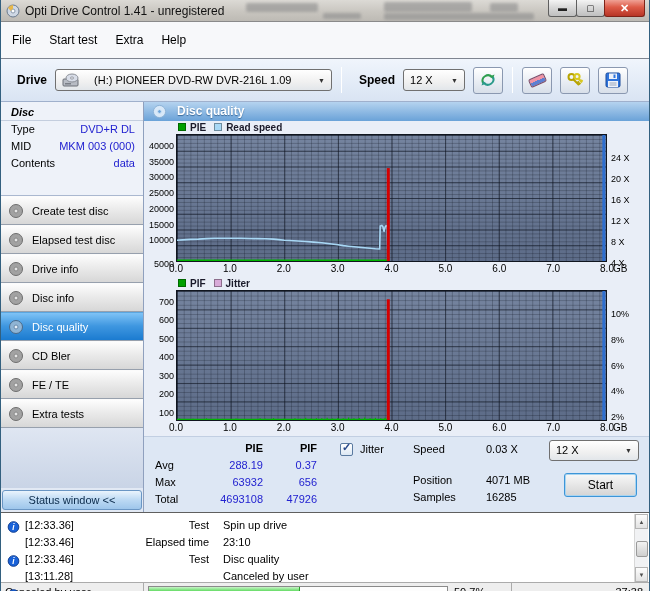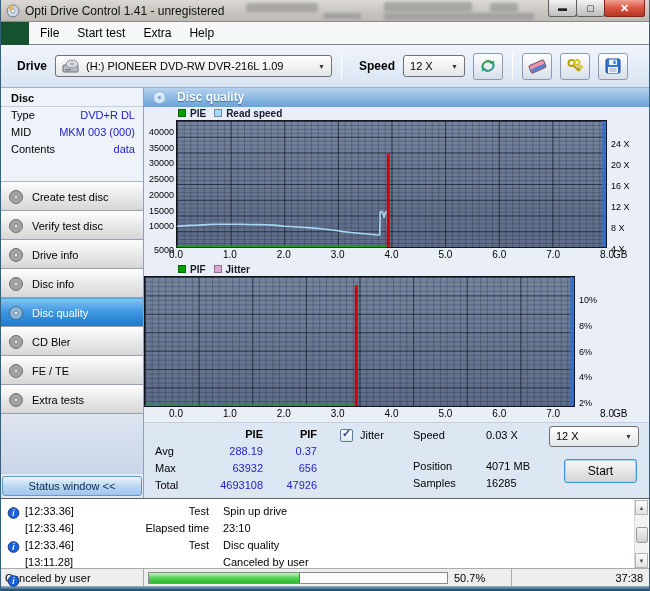--- a/index.html
+++ b/index.html
@@ -6,37 +6,37 @@
   html,body{background:#555;}
   #win{position:relative;width:650px;height:591px;background:#14532d;border-left:1px solid #33607f;border-right:1px solid #33607f;overflow:hidden;}
   
   .titlebar{position:relative;height:22px;background:linear-gradient(#dcdad5,#c9c6c0 55%,#bdbab4);display:flex;align-items:center;padding-left:5px;border-bottom:1px solid #8a8a8a;}
   .titlebar .apptitle{font-size:12px;color:#111;margin-left:5px;}
   .redact{position:absolute;background:#8f8f8f;opacity:.62;filter:blur(1.5px);border-radius:2px;}
   .winbtns{position:absolute;top:0;right:4px;display:flex;height:17px;}
   .wbtn{width:29px;height:17px;border:1px solid #5f5f5f;border-top:none;background:linear-gradient(#f4f4f4,#d9d9d9 45%,#bfbfbf);display:flex;align-items:center;justify-content:center;font-size:9px;color:#222;border-radius:0 0 3px 3px;margin-left:-1px;}
   .wbtn.close{width:41px;background:linear-gradient(#f0a195,#dd5a47 45%,#b73526);color:#fff;font-weight:bold;border-color:#7e2318;font-size:11px;}
   
-  .menubar{height:23px;background:#f7f8fa;border-bottom:1px solid #7f8590;display:flex;align-items:center;padding-left:2px;margin-left:28px;}
+  .menubar{height:37px;background:#f7f8fa;border-bottom:1px solid #7f8590;display:flex;align-items:center;padding-left:2px;}
   .menu-item{font-size:12px;color:#000;padding:3px 9px;}
   
   .toolbar{height:43px;background:linear-gradient(#f0f5fc,#d9e4f3);border-bottom:1px solid #9fb0cc;display:flex;align-items:center;padding:0 8px;}
   .tb-label{font-size:12px;font-weight:bold;color:#000;margin:0 8px;}
   .combo{height:22px;border:1px solid #707070;border-radius:3px;background:linear-gradient(#ffffff,#f0f0f0 60%,#e2e6ea);display:flex;align-items:center;padding:0 6px;font-size:11px;color:#000;position:relative;}
   .combo .caret{margin-left:auto;font-size:7px;color:#333;padding-left:8px;}
   .drive-combo{width:277px;}
   .speed-combo{width:62px;margin-right:8px;}
   .tbsep{width:1px;height:26px;background:#aebcd2;border-right:1px solid #fff;margin:0 9px;}
   .tool-btn{width:30px;height:27px;border:1px solid #8a98b0;border-radius:3px;background:linear-gradient(#ffffff,#e9edf3 55%,#d8dfe9);display:flex;align-items:center;justify-content:center;margin-left:8px;}
   .eraser{width:17px;height:9px;transform:rotate(-24deg);border:1px solid #7a4a66;border-radius:2px;background:linear-gradient(#f093a4 50%,#5d7fd2 50%);}
   
   .mainrow{display:flex;height:410px;}
   .sidebar{width:143px;background:#e2e9f4;border-right:1px solid #8fa0be;display:flex;flex-direction:column;}
   .disc-panel{height:94px;background:#eef2f9;border-bottom:1px solid #aab8d0;}
-  .disc-title{font-size:11px;font-weight:bold;padding:4px 0 2px 10px;border-bottom:1px solid #c4cede;color:#000;}
+  .disc-title{font-size:11px;font-weight:bold;padding:4px 0 2px 10px;border-bottom:1px solid #c4cede;color:#000;font-style:italic;}
   .disc-row{display:flex;justify-content:space-between;font-size:11px;padding:1px 8px 1px 10px;line-height:15px;}
   .disc-row .lab{color:#000;}
   .disc-row .val{color:#2222d0;}
   .side-btn{height:29px;border-bottom:1px solid #97a0ad;border-top:1px solid #fbfbfb;background:linear-gradient(#fdfdfd,#ebebeb 45%,#d7d7d7);display:flex;align-items:center;font-size:11px;color:#000;padding-left:7px;}
   .side-btn:first-of-type{border-top:1px solid #97a0ad;}
   .side-btn .icon{margin-right:8px;display:flex;}
   .side-btn.active{background:linear-gradient(#7fc3f6,#3f97e0 48%,#1b7bd0);color:#fff;border-top-color:#5aa6e0;}
   .side-fill{flex:1;background:linear-gradient(#dfe6f2,#c9d4e6);}
   .statuswin-btn{height:20px;margin:2px 1px 2px 1px;border:1px solid #6a96c4;border-radius:3px;background:linear-gradient(#eaf4fd,#bcd9f3 50%,#9ec6eb);font-size:11px;color:#0a2a4a;display:flex;align-items:center;justify-content:center;}
   .mainpanel{width:505px;background:#e9eef7;display:flex;flex-direction:column;}
@@ -144,21 +144,21 @@
 
   <div class="toolbar">
     <span class="tb-label">Drive</span>
     <div class="combo drive-combo">
       <svg width="18" height="14" viewBox="0 0 18 14">
         <rect x="1" y="6" width="15" height="7" rx="1" fill="#b8bcc4" stroke="#6a6e76"></rect>
         <rect x="3" y="10" width="6" height="1.5" fill="#7a7e86"></rect>
         <ellipse cx="10" cy="5" rx="6" ry="4" fill="#d8dde8" stroke="#8a8e96"></ellipse>
         <ellipse cx="10" cy="5" rx="1.6" ry="1.1" fill="#f4f6fa" stroke="#9a9ea6"></ellipse>
       </svg>
-      <span style="margin-left:6px;">(H:)   PIONEER DVD-RW  DVR-216L 1.09</span>
+      <span style="margin-left:14px;">(H:)   PIONEER DVD-RW  DVR-216L 1.09</span>
       <span class="caret">▼</span>
     </div>
     <div class="tbsep"></div>
     <span class="tb-label">Speed</span>
     <div class="combo speed-combo">
       <span>12 X</span>
       <span class="caret">▼</span>
     </div>
     <div class="tool-btn" style="margin-left:0;">
       <svg width="18" height="16" viewBox="0 0 18 16">
@@ -218,21 +218,21 @@
           </span>
         <span>Create test disc</span>
       </div>
       <div class="side-btn">
         <span class="icon">
             <svg width="16" height="16" viewBox="0 0 16 16">
               <circle cx="8" cy="8" r="6.5" fill="#a2a2a2" stroke="#6e6e6e"></circle>
               <circle cx="8" cy="8" r="2" fill="#e6e6e6" stroke="#8a8a8a"></circle>
             </svg>
           </span>
-        <span>Verify test disc</span>
+        <span>Elapsed test disc</span>
       </div>
       <div class="side-btn">
         <span class="icon">
             <svg width="16" height="16" viewBox="0 0 16 16">
               <circle cx="8" cy="8" r="6.5" fill="#a2a2a2" stroke="#6e6e6e"></circle>
               <circle cx="8" cy="8" r="2" fill="#e6e6e6" stroke="#8a8a8a"></circle>
             </svg>
           </span>
         <span>Drive info</span>
       </div>
@@ -344,20 +344,29 @@
       </div>
 
       <div class="chartblock">
         <div class="legend">
           <span class="sw" style="background: rgb(0, 160, 0);"></span>
           <span>PIF</span>
           <span class="sw" style="background: rgb(216, 170, 216);"></span>
           <span>Jitter</span>
         </div>
         <div class="plotrow">
+          <div class="ygut left" id="chart-pif-yl">
+              <span style="top: 7px;">700</span>
+              <span style="top: 25.4286px;">600</span>
+              <span style="top: 43.8571px;">500</span>
+              <span style="top: 62.2857px;">400</span>
+              <span style="top: 80.7143px;">300</span>
+              <span style="top: 99.1429px;">200</span>
+              <span style="top: 117.571px;">100</span>
+            </div>
           <div class="plot grid2" style="height:131px;">
             <svg id="chart-pif" viewBox="0 0 429 129" preserveAspectRatio="none">
                 <polyline points="0.0,128.4 211.8,128.4" fill="none" stroke="#00b400" stroke-width="1.2"></polyline>
                 <line x1="2.6812500000000004" y1="129" x2="2.6812500000000004" y2="127.52571428571429" stroke="#00b400" stroke-width="1.2"></line>
                 <line x1="8.04375" y1="129" x2="8.04375" y2="128.07857142857142" stroke="#00b400" stroke-width="1.2"></line>
                 <line x1="16.0875" y1="129" x2="16.0875" y2="127.71" stroke="#00b400" stroke-width="1.2"></line>
                 <line x1="24.13125" y1="129" x2="24.13125" y2="128.07857142857142" stroke="#00b400" stroke-width="1.2"></line>
                 <line x1="29.493750000000002" y1="129" x2="29.493750000000002" y2="127.34142857142857" stroke="#00b400" stroke-width="1.2"></line>
                 <line x1="37.537499999999994" y1="129" x2="37.537499999999994" y2="128.07857142857142" stroke="#00b400" stroke-width="1.2"></line>
                 <line x1="45.58125" y1="129" x2="45.58125" y2="127.89428571428572" stroke="#00b400" stroke-width="1.2"></line>

